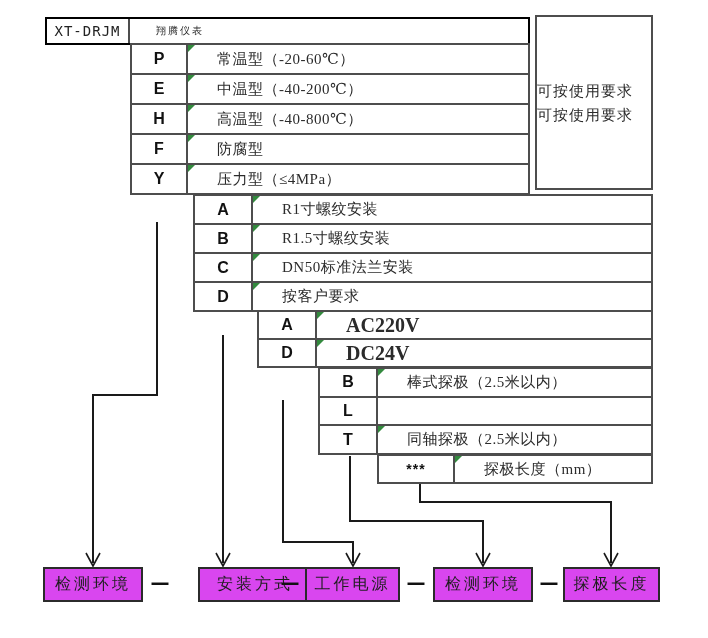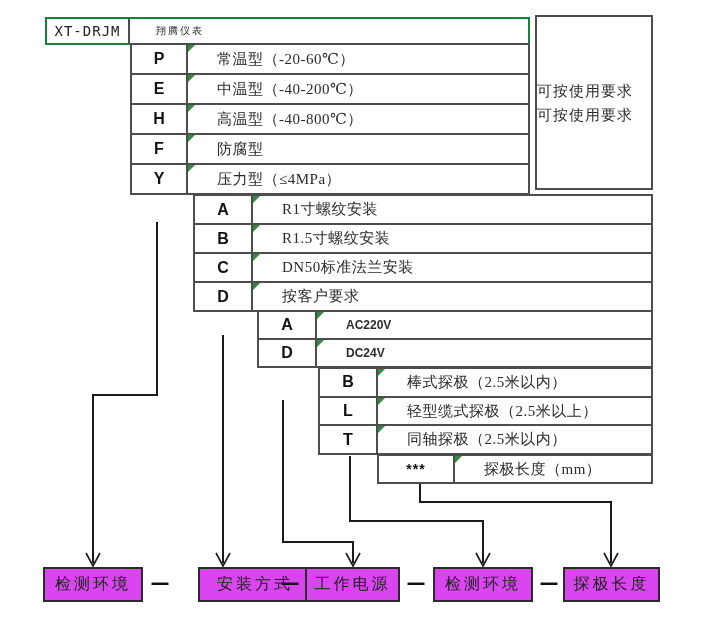--- a/index.html
+++ b/index.html
@@ -7,21 +7,21 @@
     position:relative;
     width:708px;height:638px;
     background:#ffffff;
     font-family:"Liberation Serif","DejaVu Serif",serif;
     color:#2b2b2b;
     overflow:hidden;
   }
   
   .hdr{
     position:absolute;left:45px;top:17px;width:485px;height:28px;
-    border:2px solid #15803d;box-sizing:border-box;
+    border:2px solid #000000;box-sizing:border-box;
     display:flex;background:#fff;
   }
   .hdr-code{
     width:83px;flex:0 0 83px;border-right:2px solid #4d4d4d;box-sizing:border-box;
     display:flex;align-items:center;justify-content:center;
     font-family:"DejaVu Sans Mono","Liberation Mono",monospace;
     font-size:14px;letter-spacing:1px;color:#222;
   }
   .hdr-brand{
     flex:1;display:flex;align-items:center;
@@ -49,22 +49,22 @@
   }
   .desc{
     flex:1;position:relative;display:flex;align-items:center;
     padding-left:29px;font-size:15px;letter-spacing:0.5px;
   }
   .desc.corner::before{
     content:"";position:absolute;left:0;top:0;width:0;height:0;
     border-top:7px solid #338a3e;border-right:7px solid transparent;
   }
   .desc.latin{
-    font-family:Liberation Sans, sans-serif;
-    font-weight:600;font-size:12px;letter-spacing:0;
+    font-family:Liberation Serif, serif;
+    font-weight:600;font-size:20px;letter-spacing:0;
   }
   .t1{left:130px;top:43px;width:400px;height:152px;}
   .t2{left:193px;top:194px;width:460px;height:118px;}
   .t2 .code{flex-basis:58px;}
   .t3{left:257px;top:310px;width:396px;height:58px;}
   .t3 .code{flex-basis:58px;}
   .t4{left:318px;top:367px;width:335px;height:88px;}
   .t4 .code{flex-basis:58px;}
   .t5{left:377px;top:454px;width:276px;height:30px;}
   .t5 .code{flex-basis:76px;font-size:14px;letter-spacing:1px;}
@@ -173,21 +173,20 @@
     </div>
   </div>
 
   <div class="tbl t4">
     <div class="row">
       <div class="code">B</div>
       <div class="desc corner">棒式探极（2.5米以内）</div>
     </div>
     <div class="row">
       <div class="code">L</div>
-      <div class="desc corner">轻型缆式探极（2.5米以上）</div>
     </div>
     <div class="row">
       <div class="code">T</div>
       <div class="desc corner">同轴探极（2.5米以内）</div>
     </div>
   </div>
 
   <div class="tbl t5">
     <div class="row">
       <div class="code">***</div>

